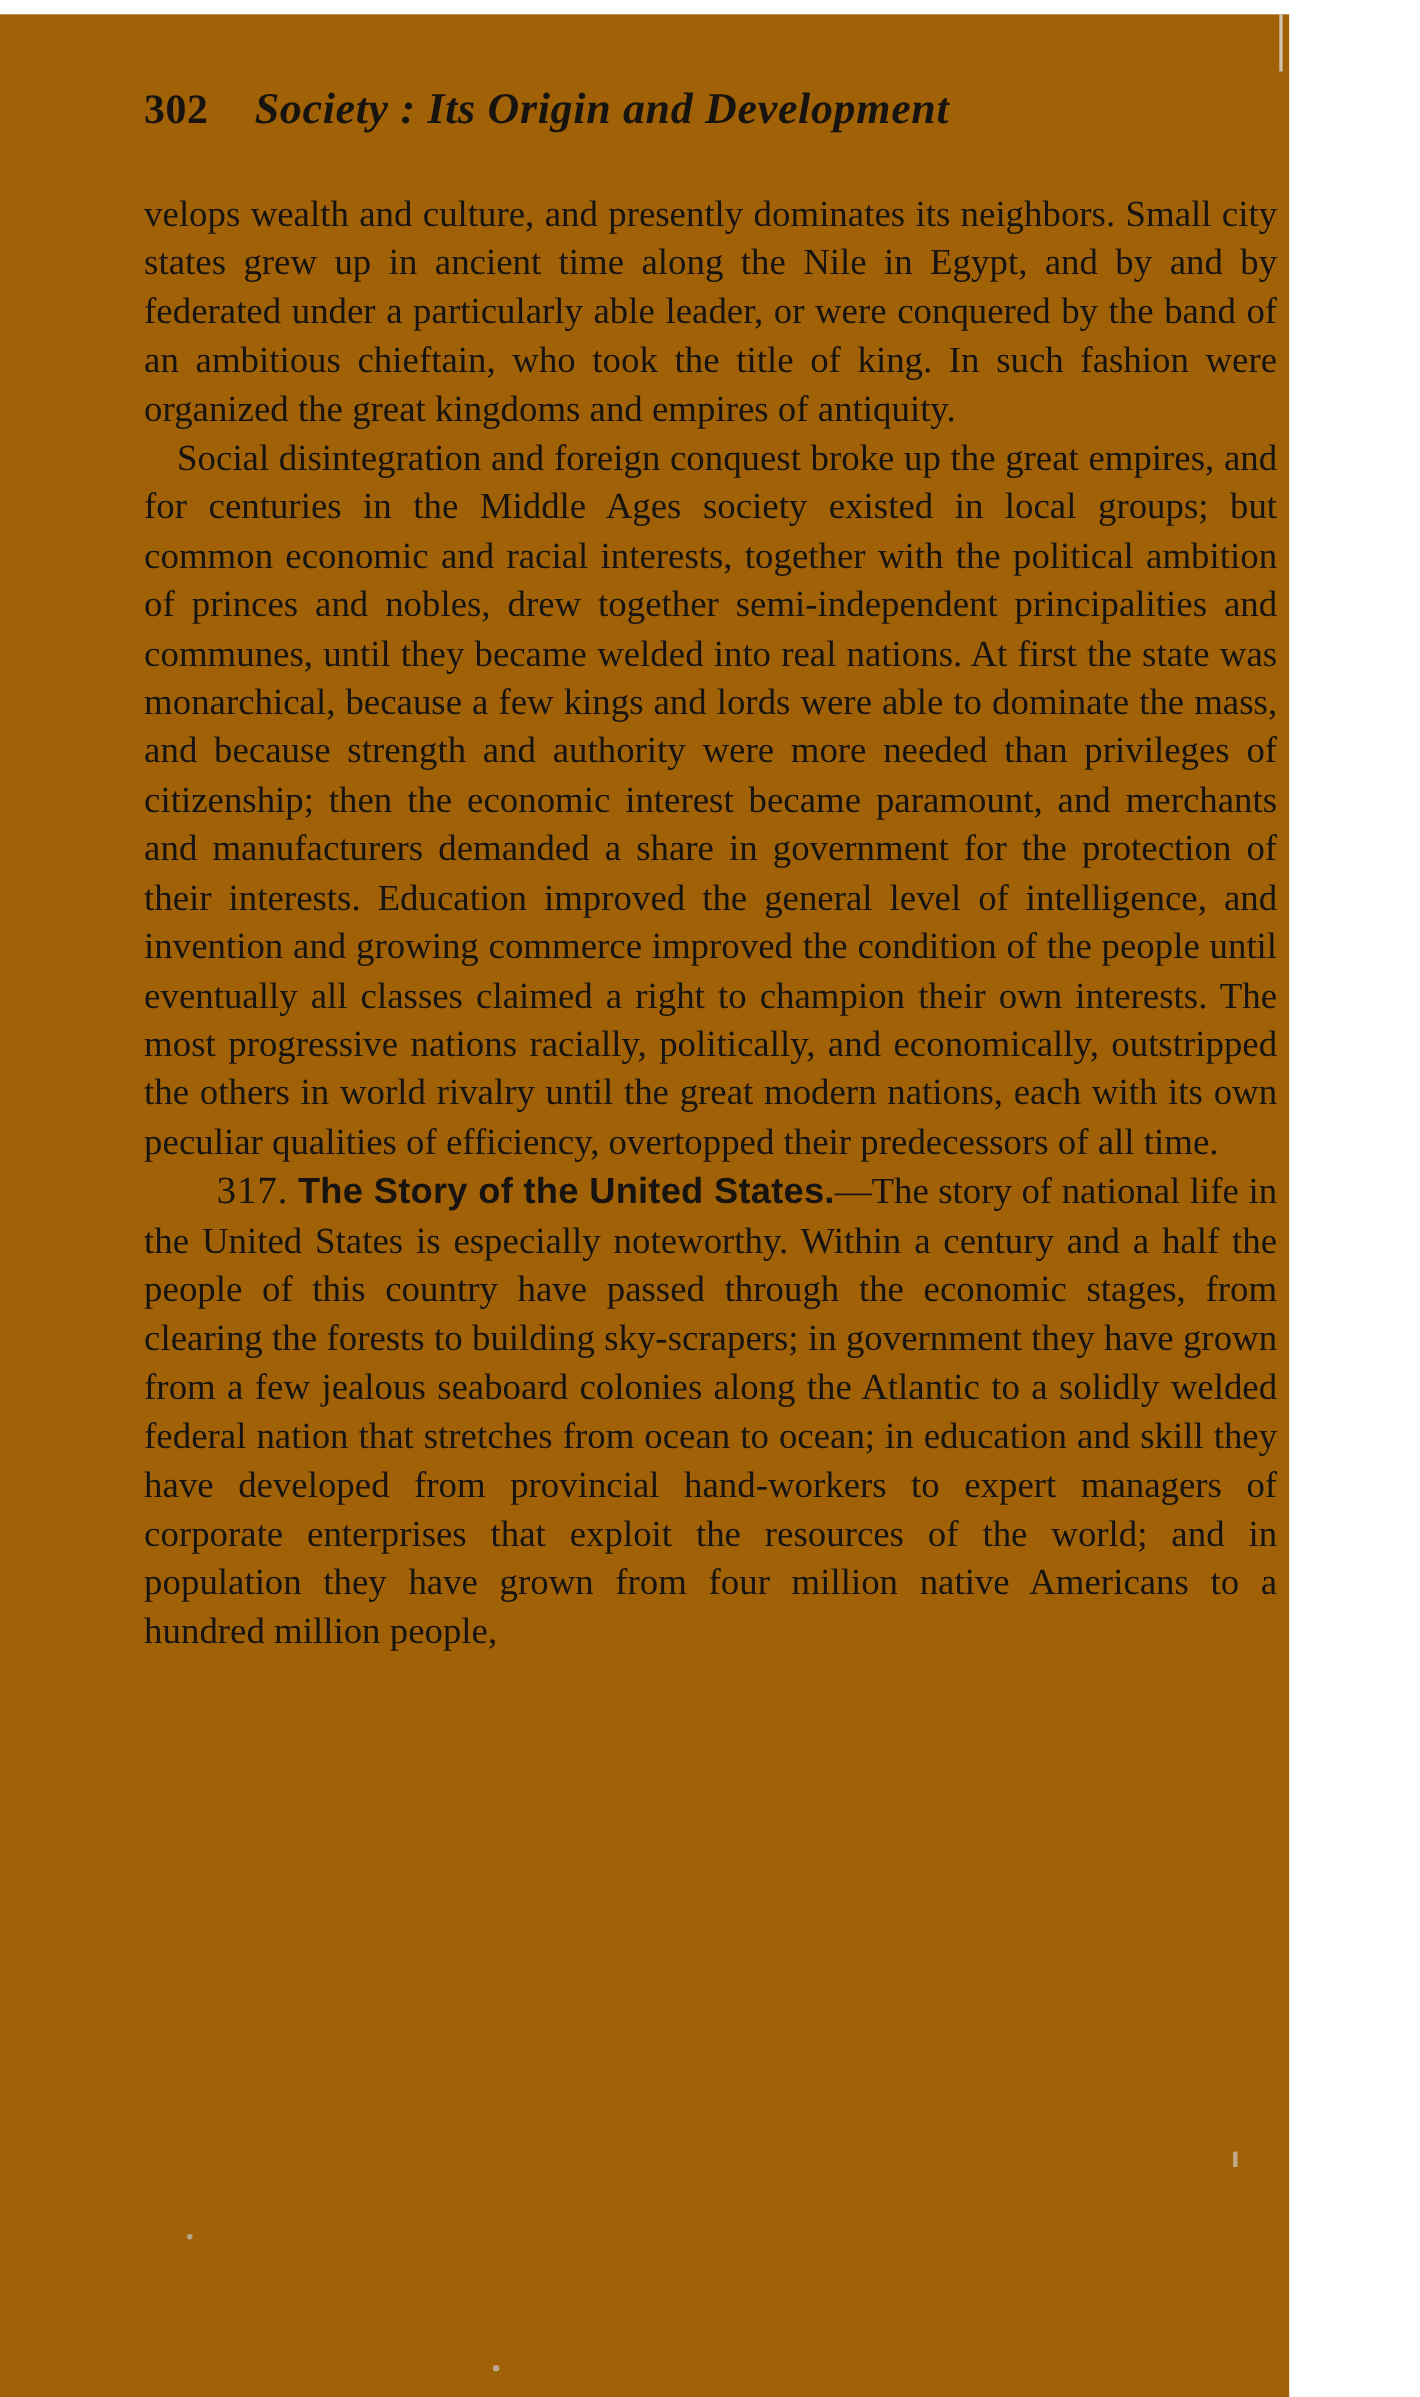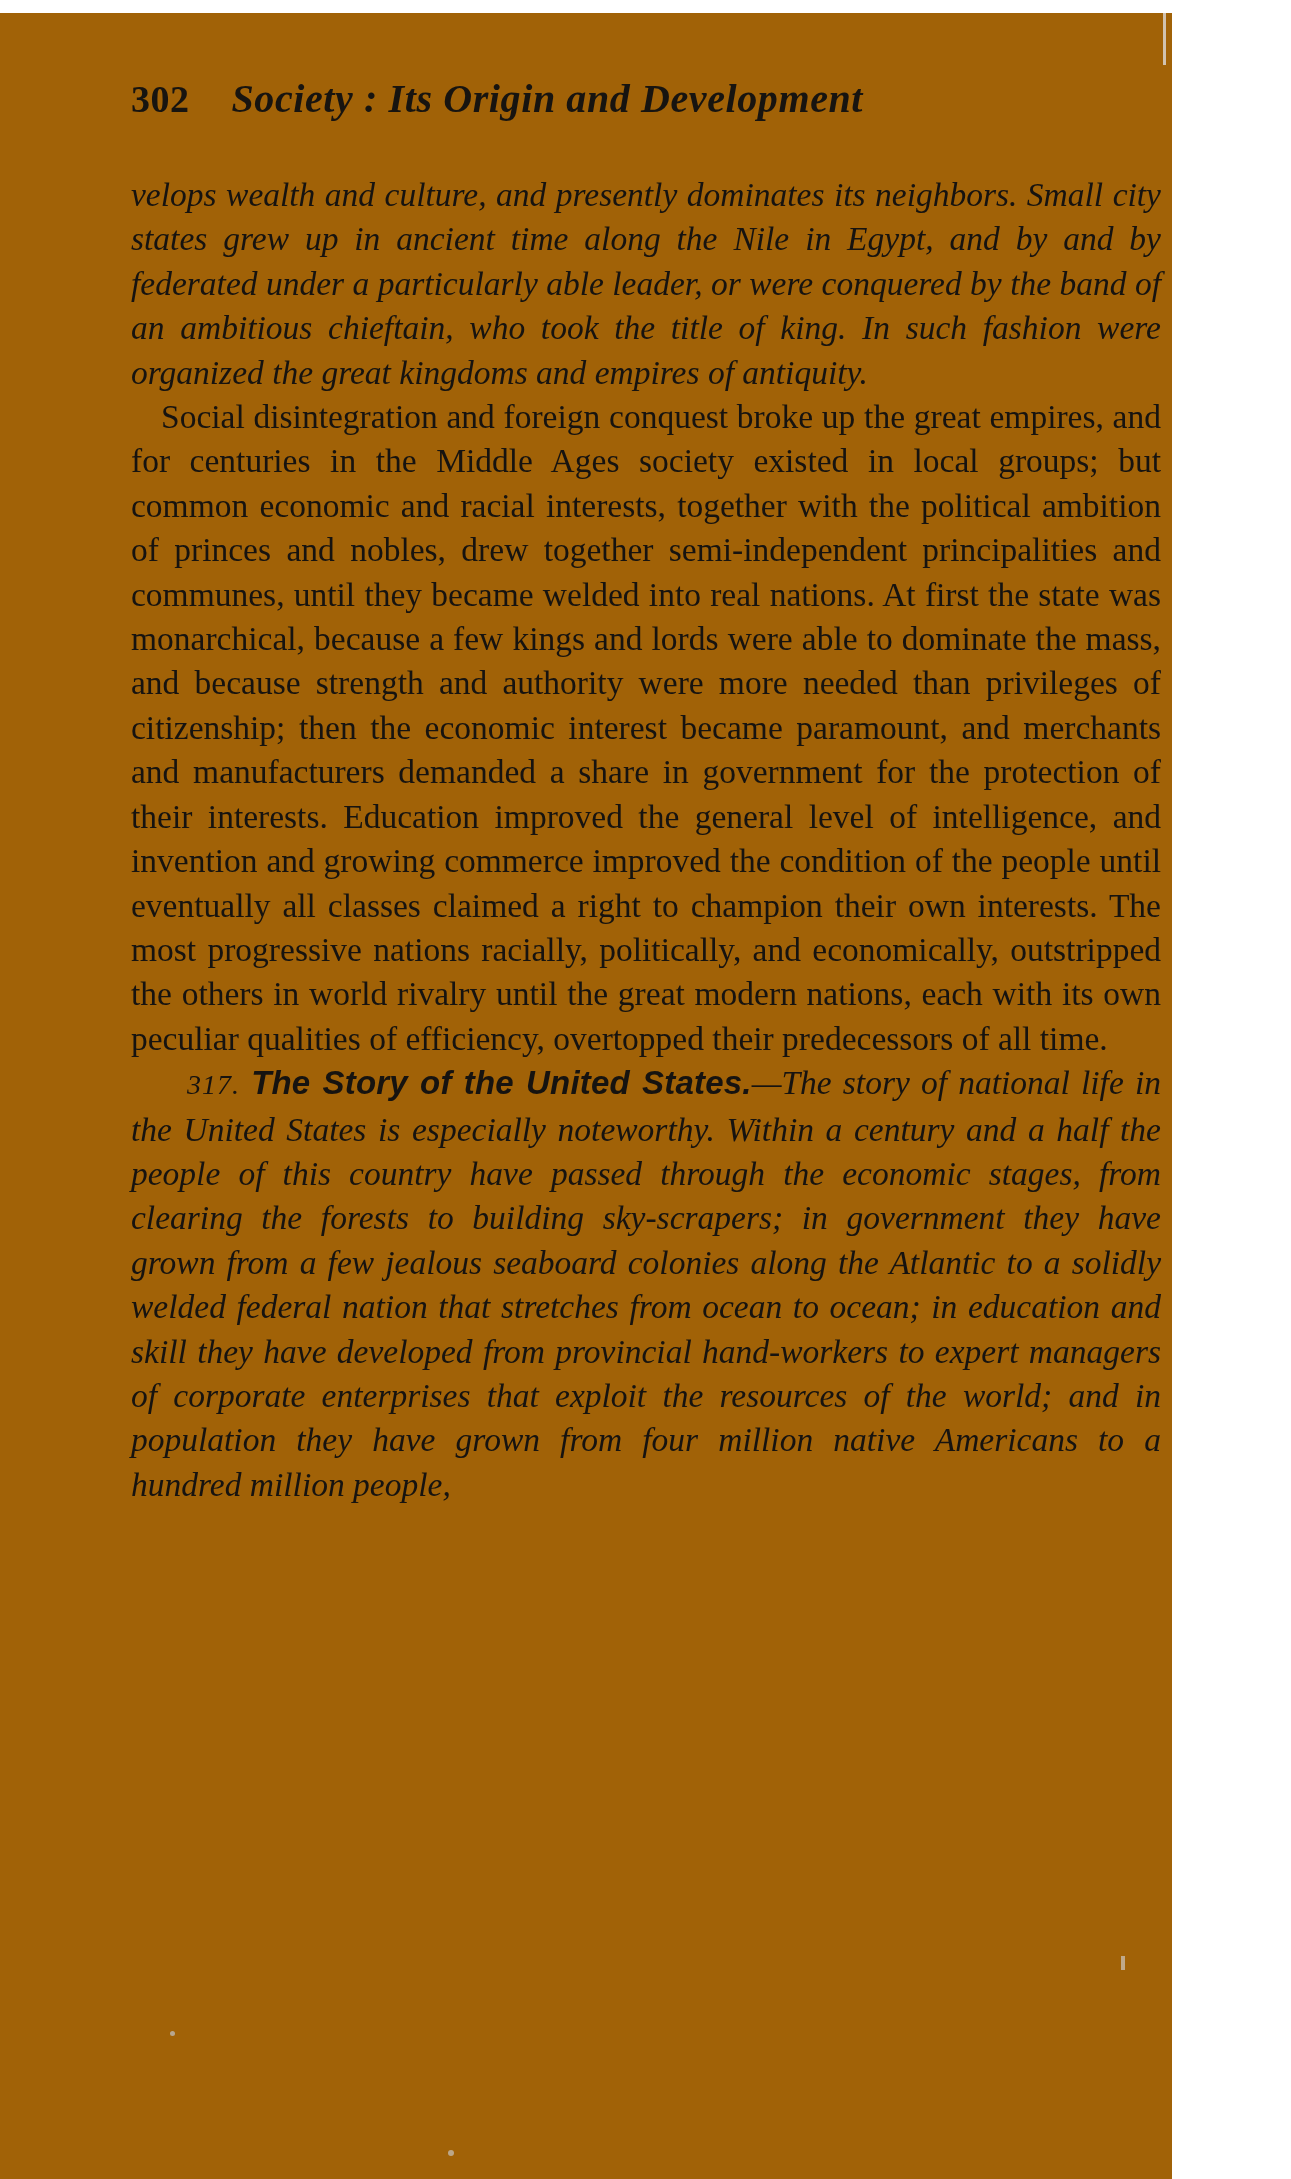--- a/index.html
+++ b/index.html
@@ -103,25 +103,25 @@
     hyphens: none;
   }
   .body-text p {
     margin: 0;
   }
   .body-text p.indent {
     text-indent: 30px;
   }
   .body-text p.cont {
     text-indent: 0;
-    font-style: italic;
   }
   .secnum {
-    font-size: 28px;
+    font-size: 35px;
     letter-spacing: 1px;
+    margin-left: 10px;
   }
   .runhead {
     font-family: "Liberation Sans", sans-serif;
     font-weight: 700;
     font-size: 33px;
     letter-spacing: 0.2px;
   }
   .sec-indent {
     display: inline-block;
     width: 56px;

